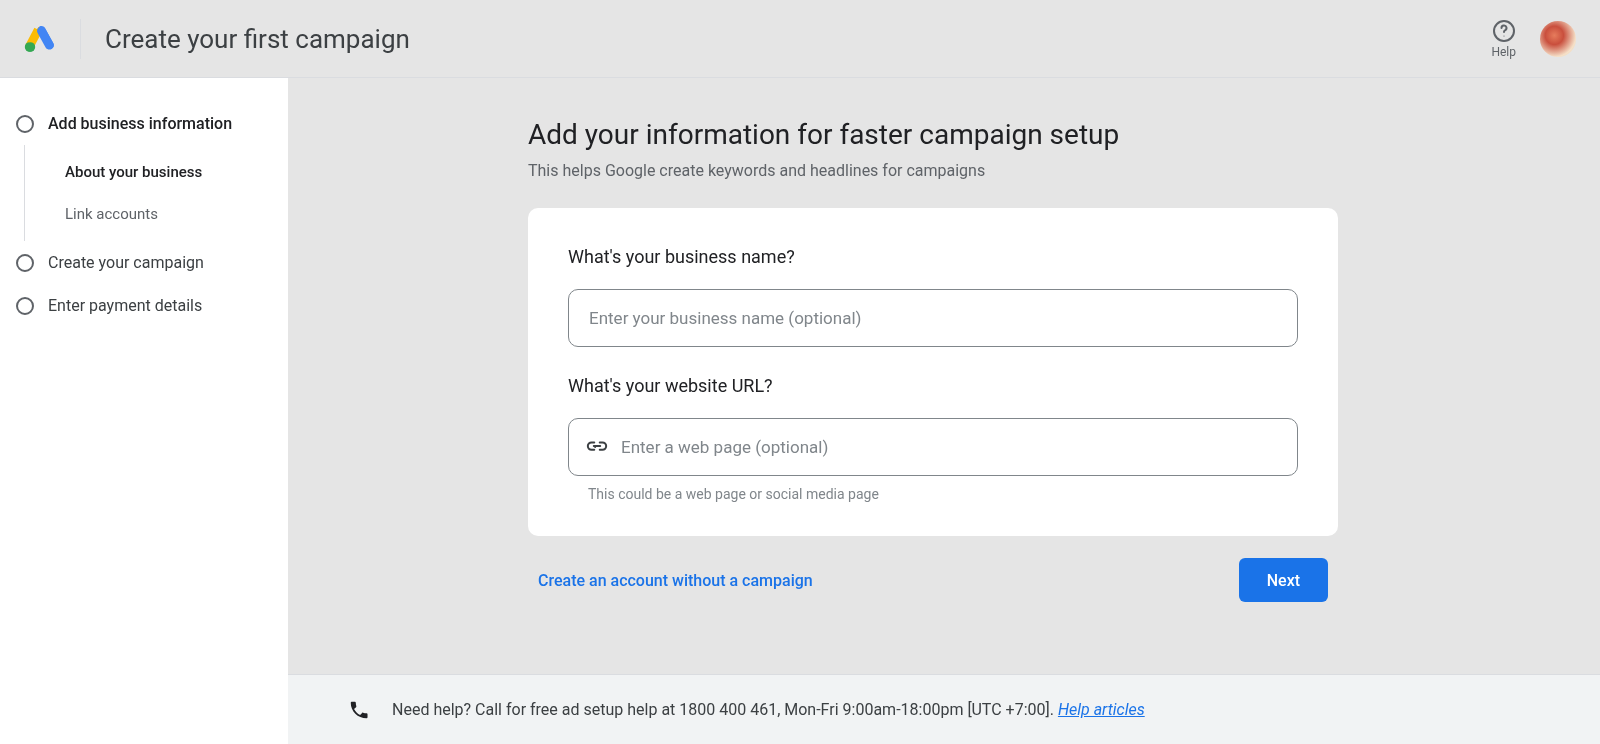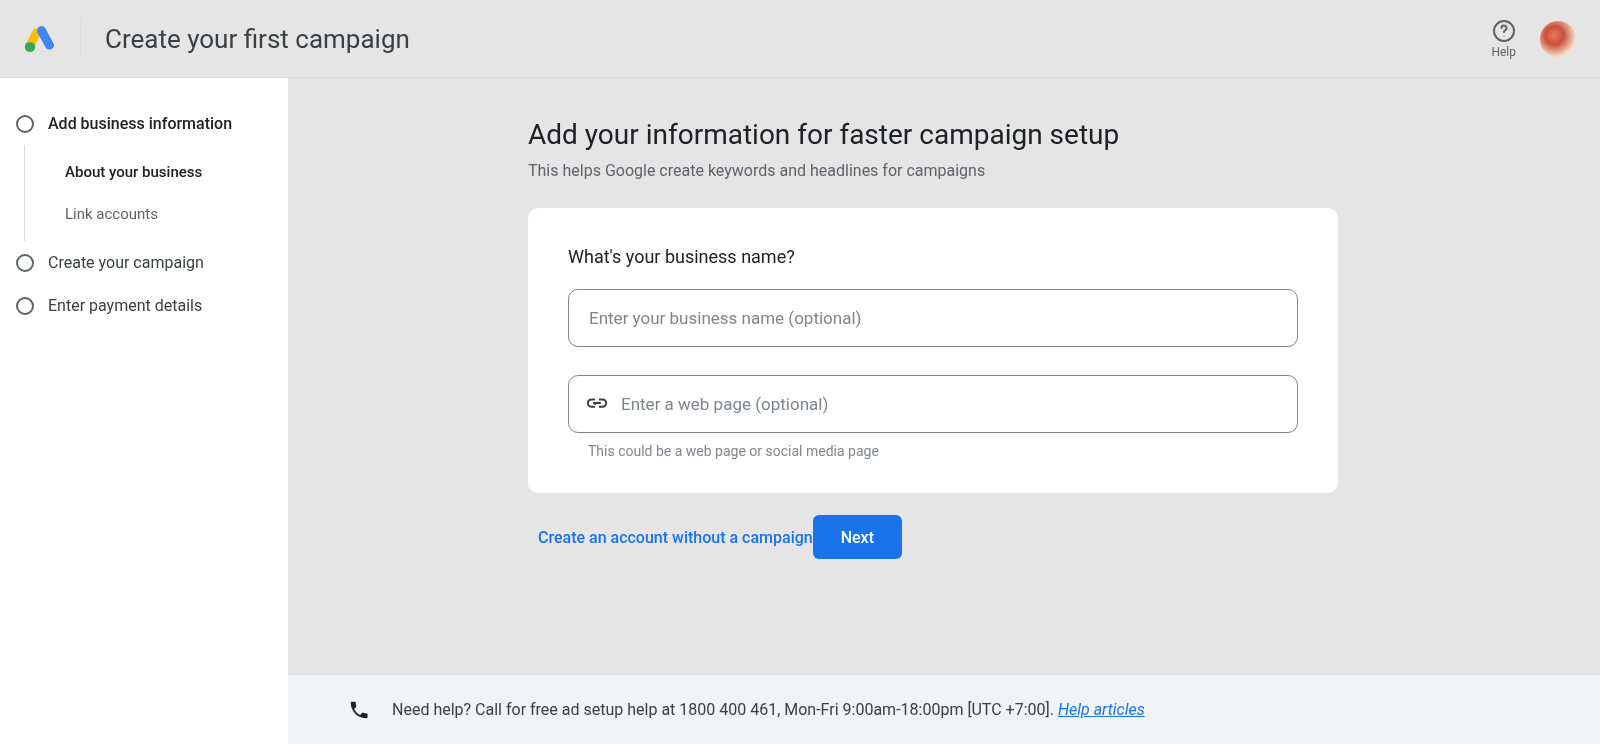--- a/index.html
+++ b/index.html
@@ -188,21 +188,21 @@
       padding-left: 52px;
     }
     .helper-text {
       font-size: 14px;
       color: #80868b;
       margin-top: 10px;
       padding-left: 20px;
     }
     .actions {
       display: flex;
-      justify-content: flex-start;
+      justify-content: space-between;
       align-items: center;
       padding: 0 10px;
     }
     .link-secondary {
       color: #1a73e8;
       font-size: 16px;
       font-weight: 500;
       cursor: pointer;
       text-decoration: none;
     }
@@ -298,20 +298,21 @@
       <h1 class="main-heading">Add your information for faster campaign setup</h1>
       <p class="main-subheading">This helps Google create keywords and headlines for campaigns</p>
 
       <div class="card">
         <div class="field-group">
           <div class="field-label">What's your business name?</div>
           <input type="text" class="text-input" placeholder="Enter your business name (optional)" style="">
         </div>
 
         <div class="field-group">
+          <div class="field-label">What's your website URL?</div>
           <div class="input-with-icon">
             <svg class="leading-icon" viewBox="0 0 24 24" fill="none" stroke="currentColor" stroke-width="2.2" stroke-linecap="round">
               <path d="M10 12 a5 5 0 0 1 0 0 M9 15 H6 a4 4 0 0 1 0-8 h3 M15 7 h3 a4 4 0 0 1 0 8 h-3 M8.5 11 h7"></path>
             </svg>
             <input type="text" class="text-input" placeholder="Enter a web page (optional)" style="">
           </div>
           <div class="helper-text">This could be a web page or social media page</div>
         </div>
       </div>
 

